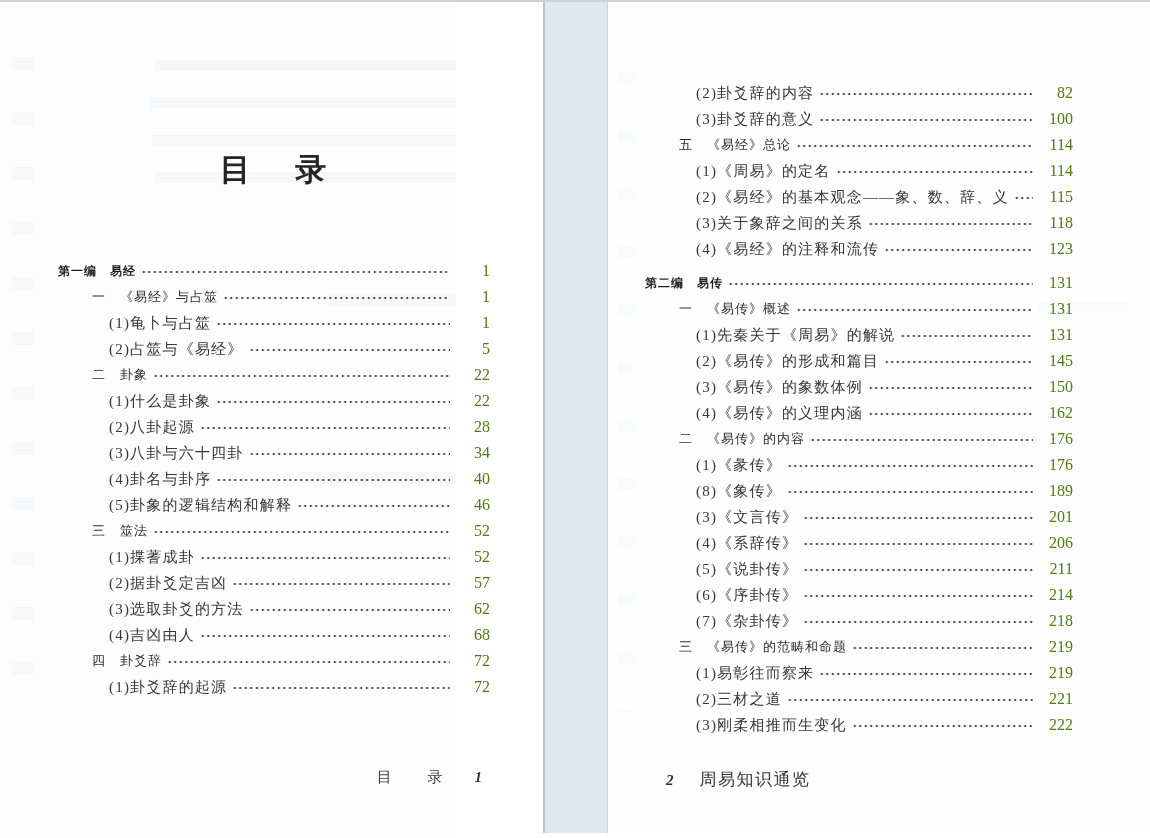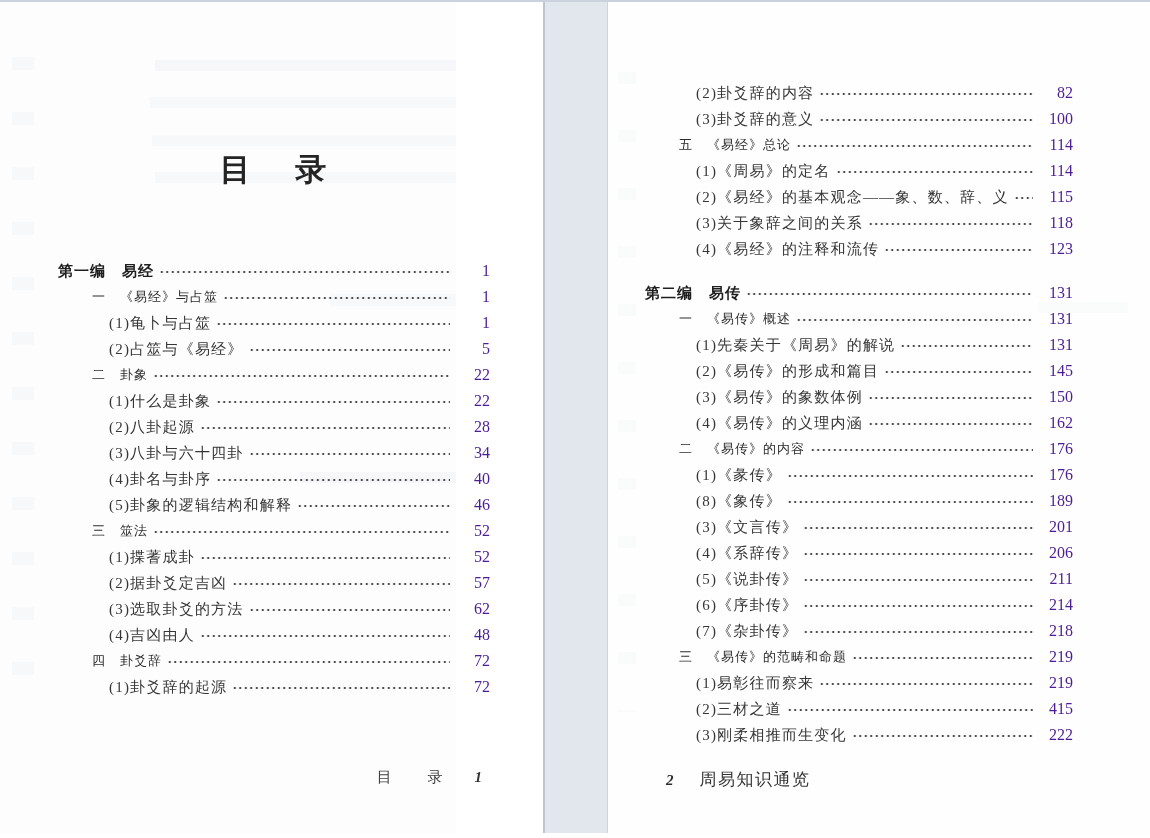--- a/index.html
+++ b/index.html
@@ -45,38 +45,38 @@
     position:absolute;top:147px;left:58px;width:432px;margin:0;
     text-align:center;
     font-family:"Liberation Sans","DejaVu Sans",sans-serif;
     font-size:31px;font-weight:bold;color:#242424;
     word-spacing:32px;letter-spacing:2px;
   }
   .toc{position:absolute;}
   .toc-left{left:58px;top:256px;width:432px;}
   .toc-right{left:37px;top:78px;width:428px;}
   .row{display:flex;align-items:center;height:26px;}
-  .row.gap-before{margin-top:18px;}
+  .row.gap-before{margin-top:8px;}
   .lbl{white-space:nowrap;color:#343434;}
   .lv0 .lbl{
     font-family:"Liberation Sans","DejaVu Sans",sans-serif;
-    font-weight:bold;font-size:15px;color:#1f1f1f;letter-spacing:1px;
+    font-weight:bold;font-size:12px;color:#1f1f1f;letter-spacing:1px;
   }
   .lv1{padding-left:34px;}
   .lv1 .lbl{font-size:13px;color:#2c2c2c;letter-spacing:1px;}
   .lv2{padding-left:51px;}
   .lv2 .lbl{font-size:15px;color:#363636;letter-spacing:1.2px;}
   .dots{
     flex:1;align-self:center;height:14px;margin:2px 8px 0 5px;
     background-image:radial-gradient(circle,#4d4d4d 1.15px,transparent 1.5px);
     background-size:5.5px 14px;background-position:0 center;background-repeat:repeat-x;
   }
   .pg{
     font-family:"Liberation Serif","DejaVu Serif",serif;
-    font-size:16px;color:#4c1d95;min-width:32px;text-align:right;white-space:nowrap;
+    font-size:16px;color:#4d7c0f;min-width:32px;text-align:right;white-space:nowrap;
   }
   .footer{position:absolute;top:766px;height:22px;font-size:15px;color:#3a3a3a;}
   .footer-left{left:58px;width:424px;text-align:right;}
   .footer-left .f-label{letter-spacing:2px;word-spacing:28px;color:#3d3d3d;}
   .footer-left .f-num{
     margin-left:30px;font-style:italic;font-weight:bold;
     font-family:"Liberation Serif",serif;color:#333;
   }
   .footer-right{left:58px;width:420px;text-align:left;}
   .footer-right .f-num{
@@ -159,21 +159,21 @@
         <span class="pg">57</span>
       </div>
       <div class="row lv2">
         <span class="lbl">(3)选取卦爻的方法</span>
         <span class="dots"></span>
         <span class="pg">62</span>
       </div>
       <div class="row lv2">
         <span class="lbl">(4)吉凶由人</span>
         <span class="dots"></span>
-        <span class="pg">48</span>
+        <span class="pg">68</span>
       </div>
       <div class="row lv1">
         <span class="lbl">四　卦爻辞</span>
         <span class="dots"></span>
         <span class="pg">72</span>
       </div>
       <div class="row lv2">
         <span class="lbl">(1)卦爻辞的起源</span>
         <span class="dots"></span>
         <span class="pg">72</span>
@@ -300,21 +300,21 @@
         <span class="pg">219</span>
       </div>
       <div class="row lv2">
         <span class="lbl">(1)易彰往而察来</span>
         <span class="dots"></span>
         <span class="pg">219</span>
       </div>
       <div class="row lv2">
         <span class="lbl">(2)三材之道</span>
         <span class="dots"></span>
-        <span class="pg">415</span>
+        <span class="pg">221</span>
       </div>
       <div class="row lv2">
         <span class="lbl">(3)刚柔相推而生变化</span>
         <span class="dots"></span>
         <span class="pg">222</span>
       </div>
     </div>
   <div class="footer footer-right">
     <span class="f-num">2</span><span class="f-label">周易知识通览</span>
   </div>

